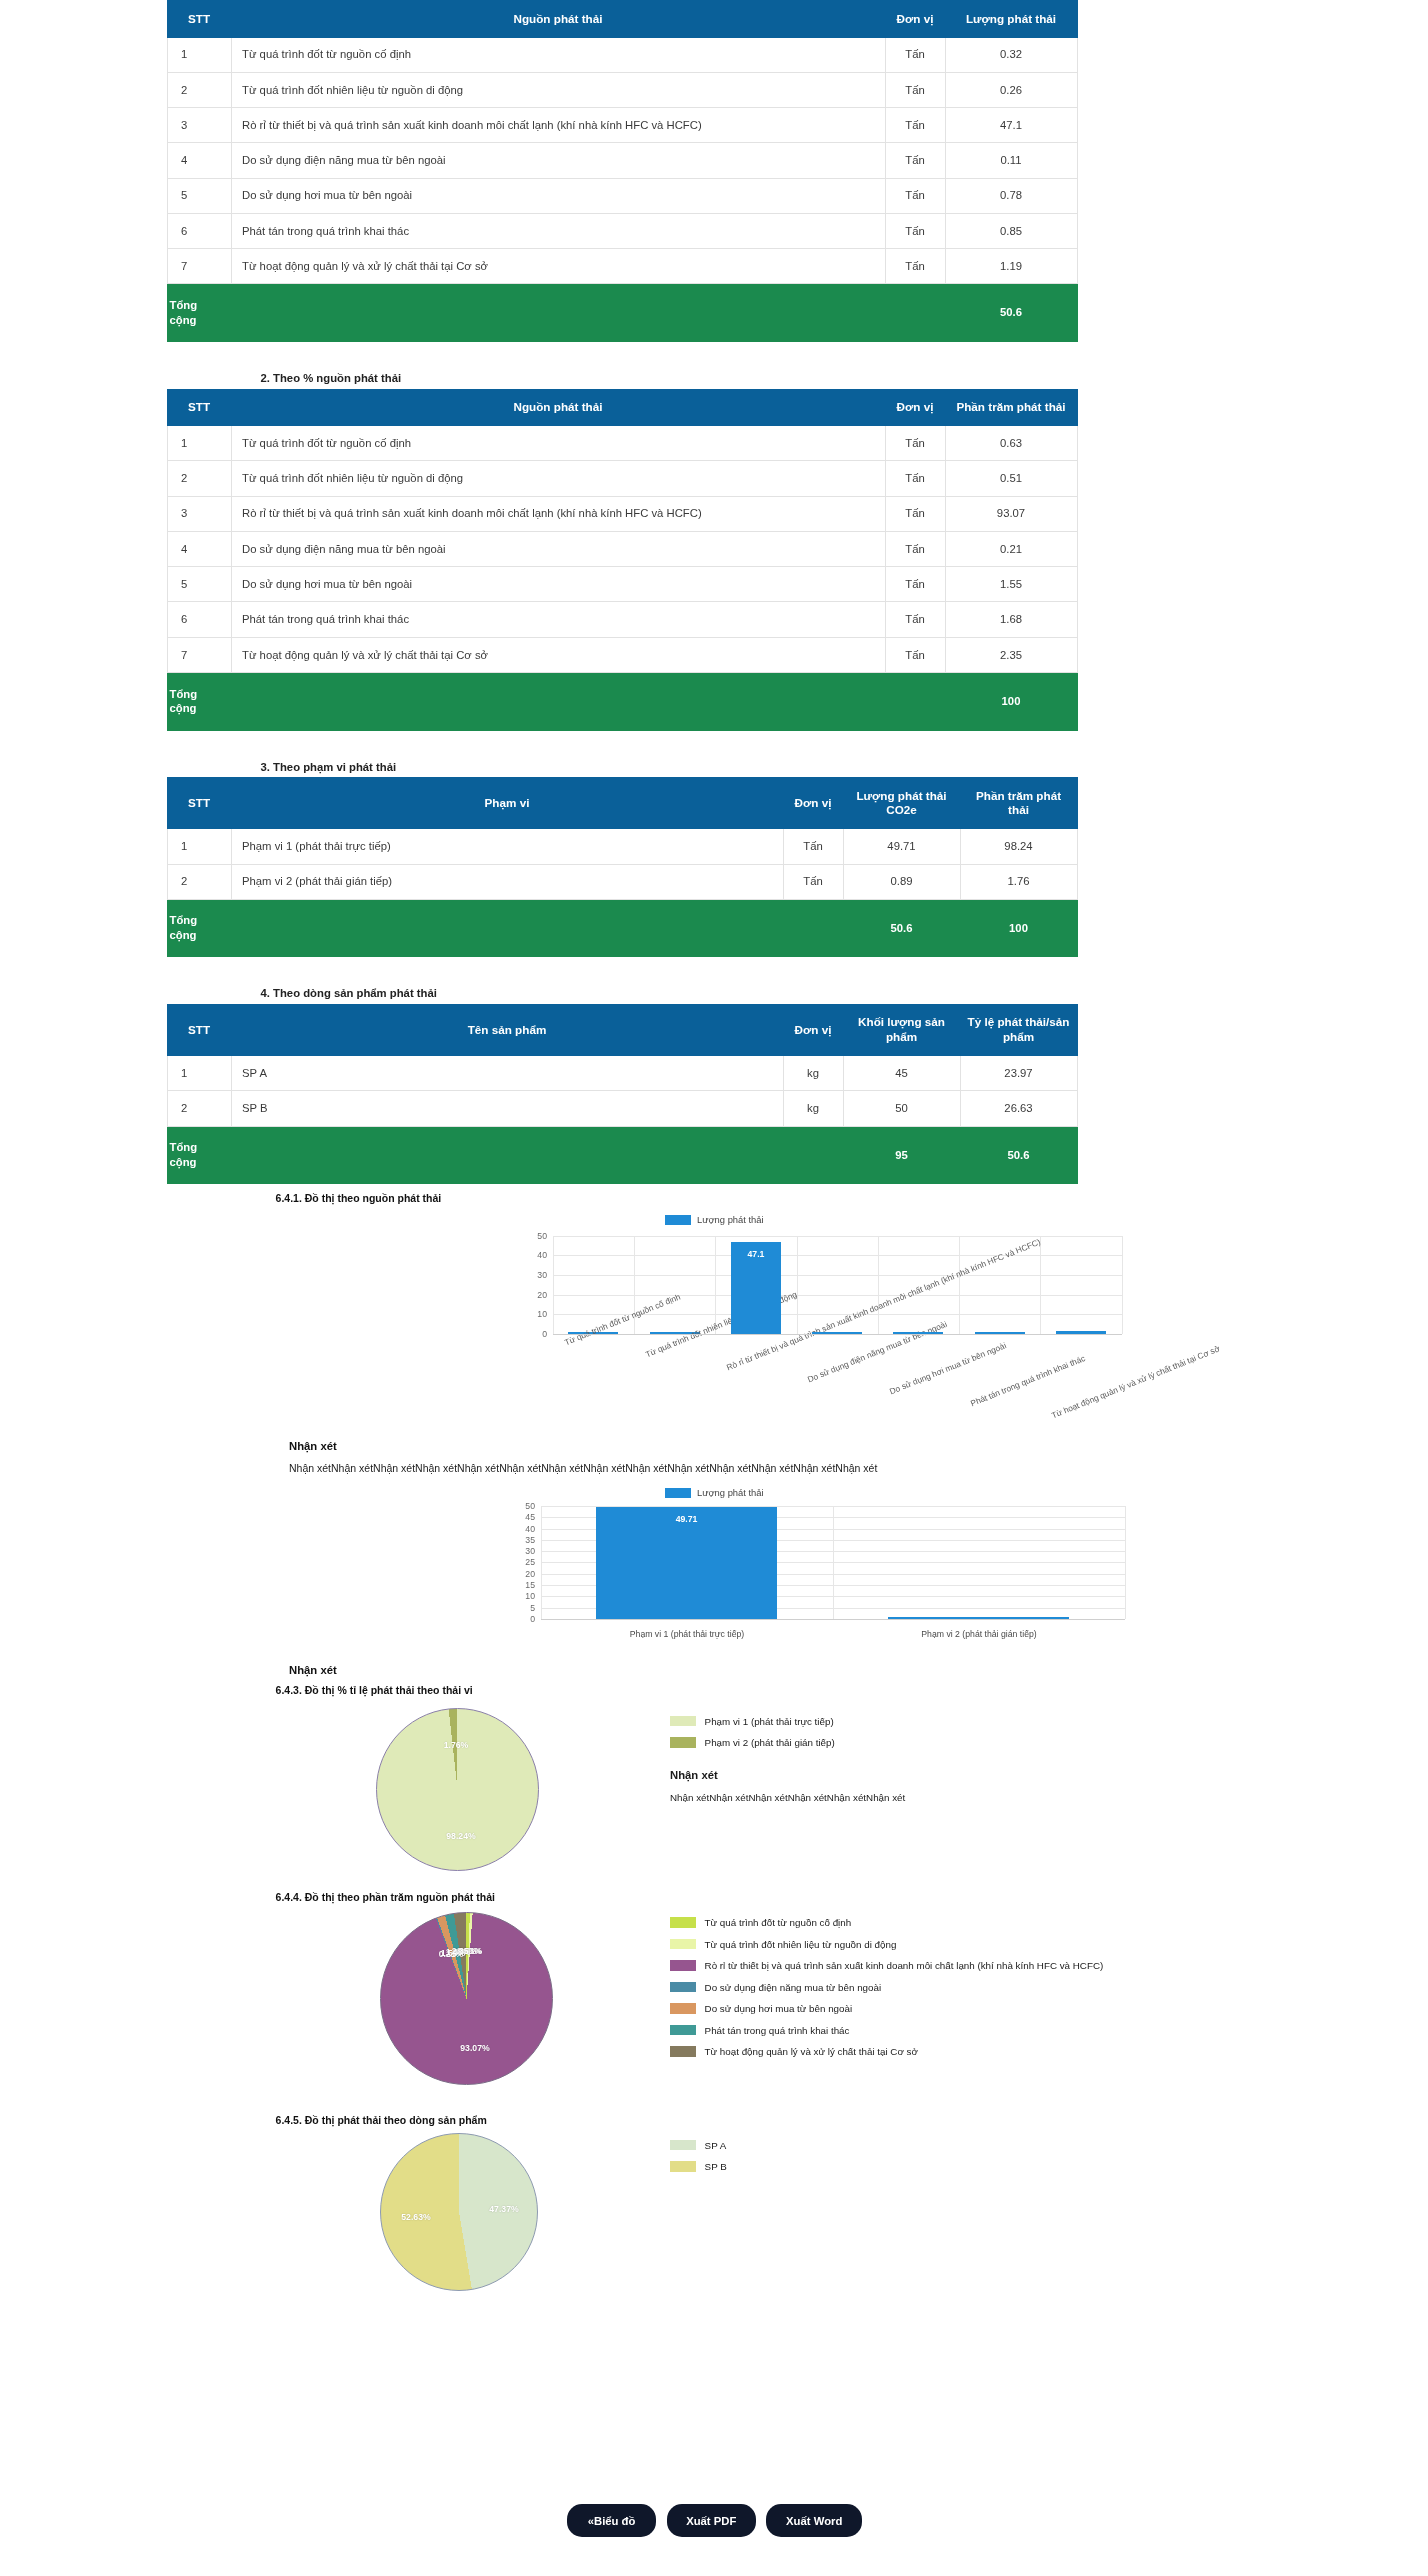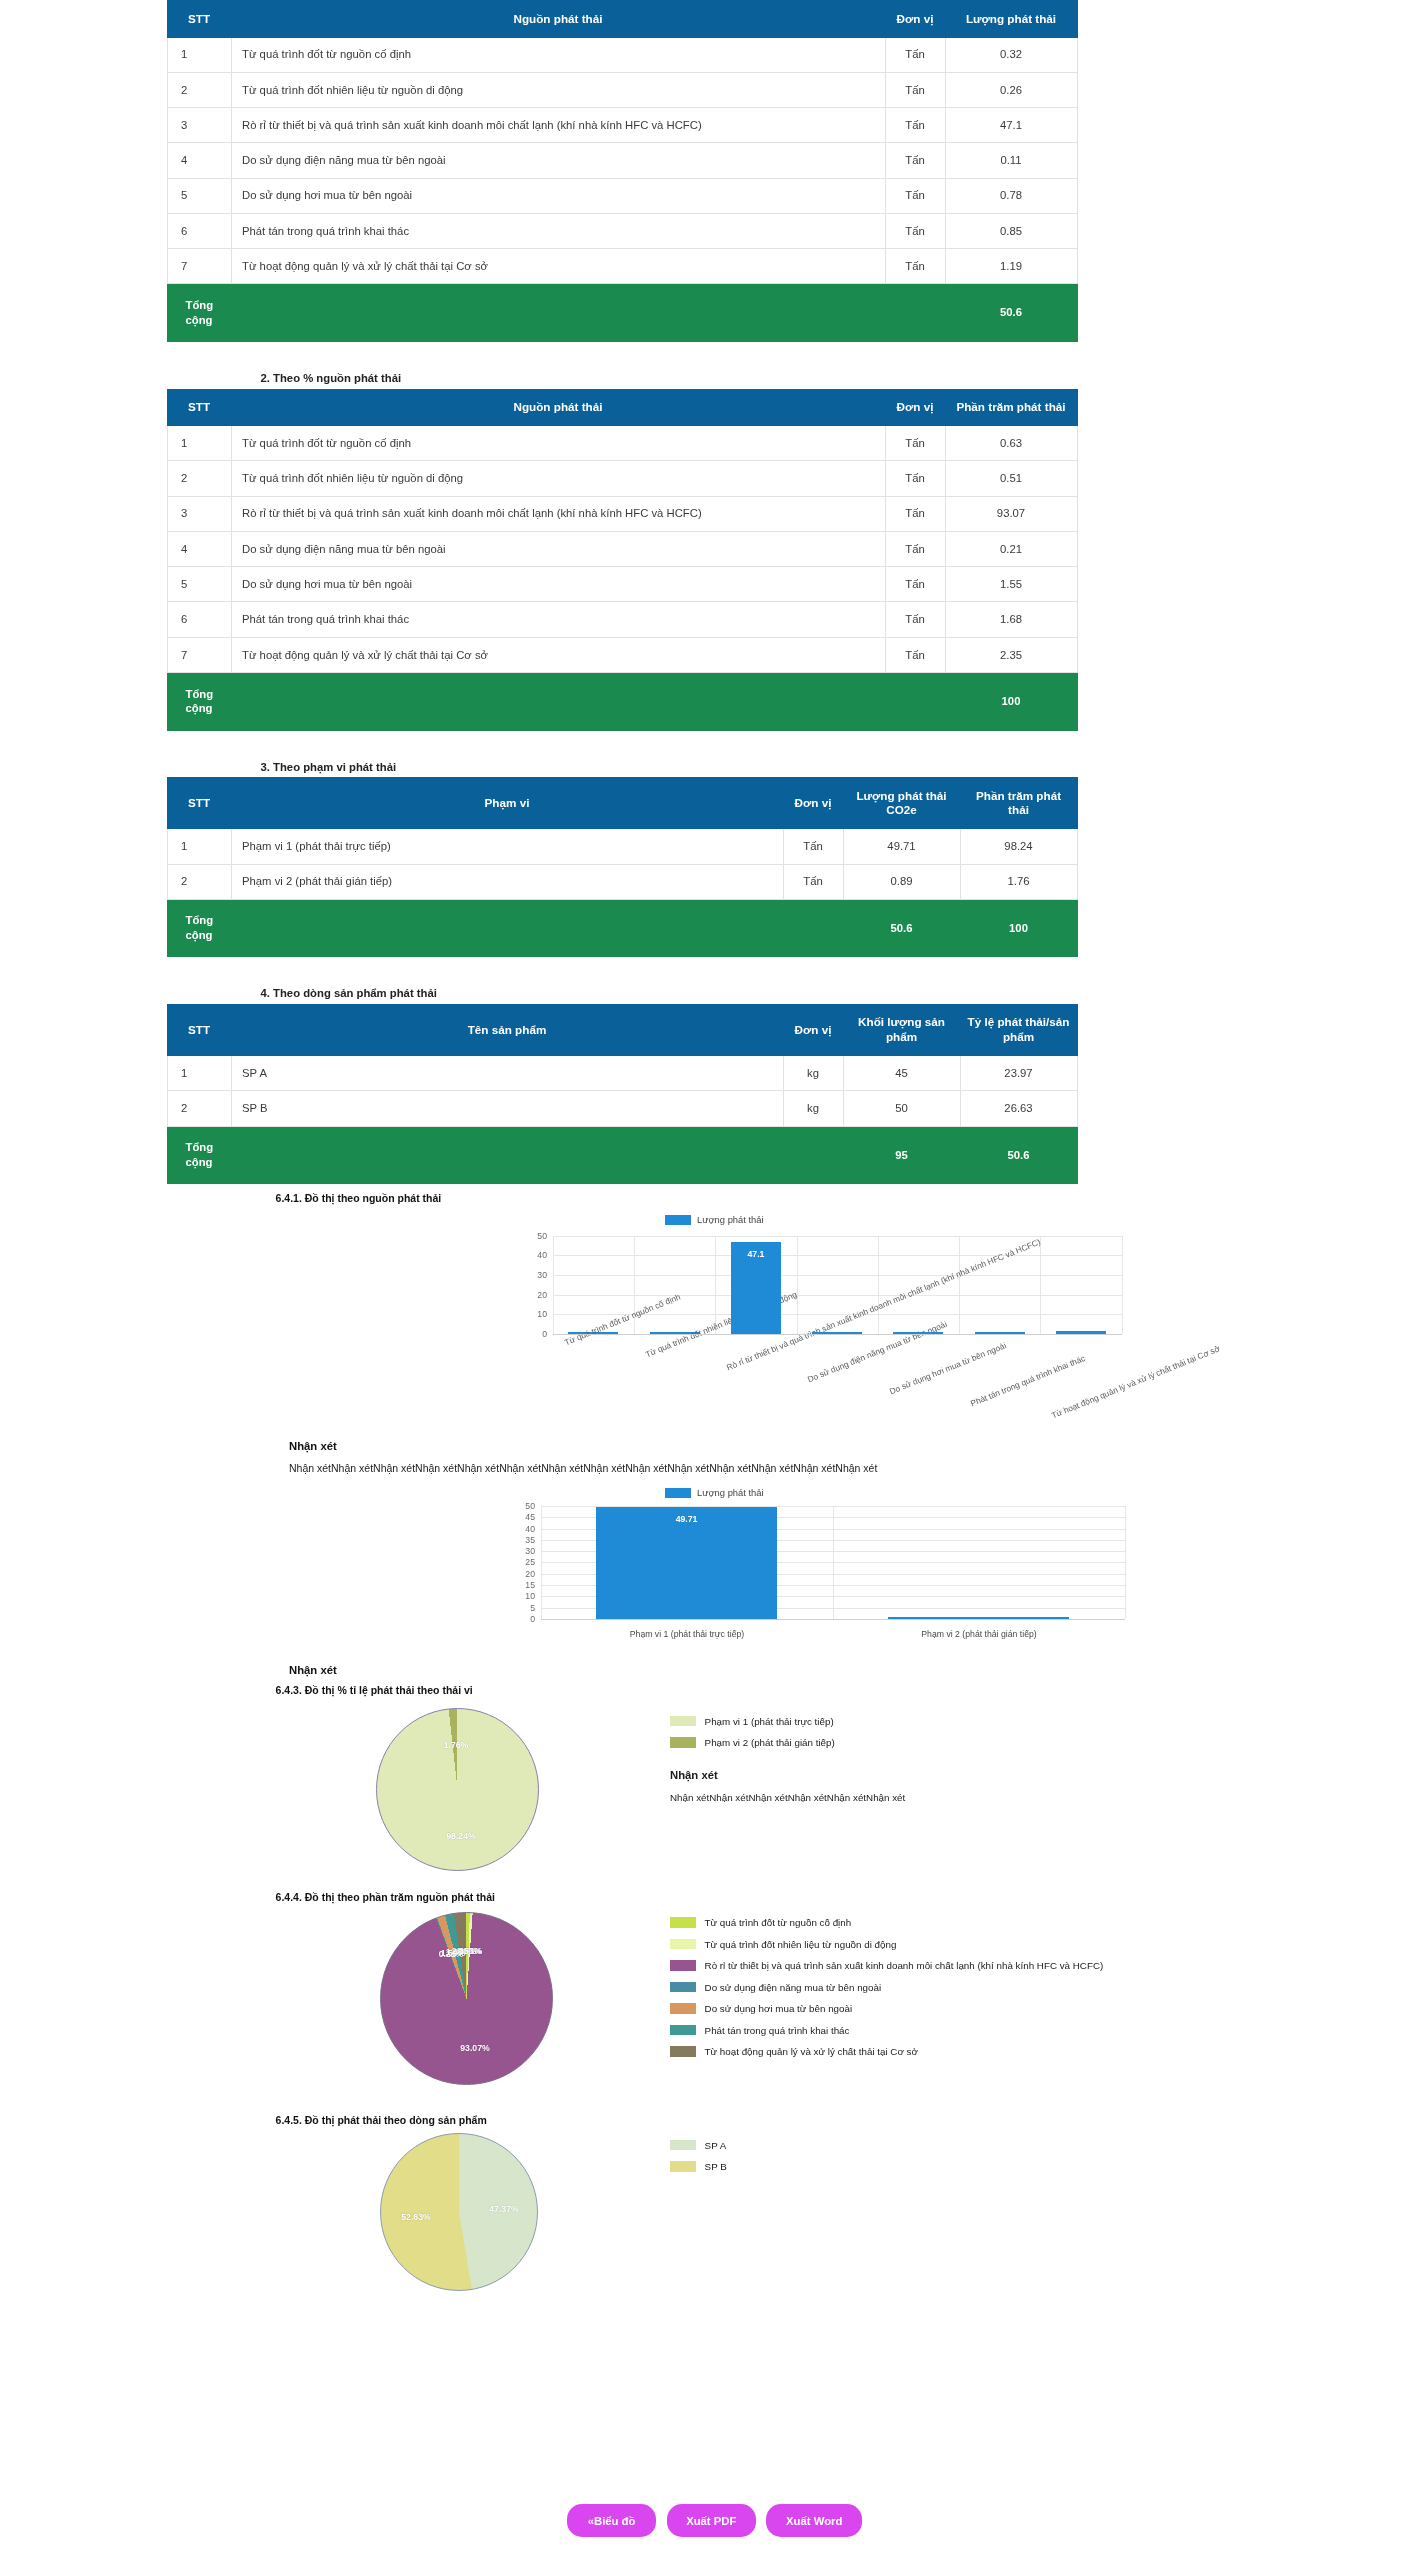--- a/index.html
+++ b/index.html
@@ -41,21 +41,21 @@
   }
   table.rep td.num  { text-align: center; }
   table.rep td.stt  { text-align: left; padding-left: 13.6px; }
   table.rep tr.total td {
     background: #1b8a4e;
     color: #ffffff;
     font-weight: bold;
     border: 0.8px solid #1b8a4e;
     padding: 13.6px 10.5px;
   }
-  table.rep tr.total td.lbl { text-align: left; padding-left: 18px; }
+  table.rep tr.total td.lbl { text-align: left; padding-left: 2px; }
   table.rep tr.total td.num { text-align: center; }
 
   .sec-title {
     width: 911px; margin: 0 auto;
     font-size: 11.3px; font-weight: 600; color: #222;
     padding: 6px 0 4.5px 1.5px;
   }
   .gap-32 { height: 24px; }
 
   
@@ -126,21 +126,21 @@
   .pl-item { display:flex; align-items:center; gap:9px; margin-bottom:10.5px; }
   .pl-sw { width:25.6px; height:10.5px; flex:0 0 25.6px; }
   .pl-tx { font-size:9.8px; color:#1a1a1a; white-space:nowrap; }
 
   
   .btn-row {
     position:absolute; left:0; right:0;
     display:flex; justify-content:center; gap:10.5px;
   }
   .btn {
-    background:#d946ef; color:#fff; border:none; border-radius:15px;
+    background:#0f172a; color:#fff; border:none; border-radius:15px;
     font-size:11.3px; font-weight:bold; padding: 10.5px 19.6px;
     font-family:"Liberation Sans", sans-serif; cursor:pointer;
     min-width: 89px;
   }
 </style>
 </head>
 <body>
 
 <div class="page">
 

